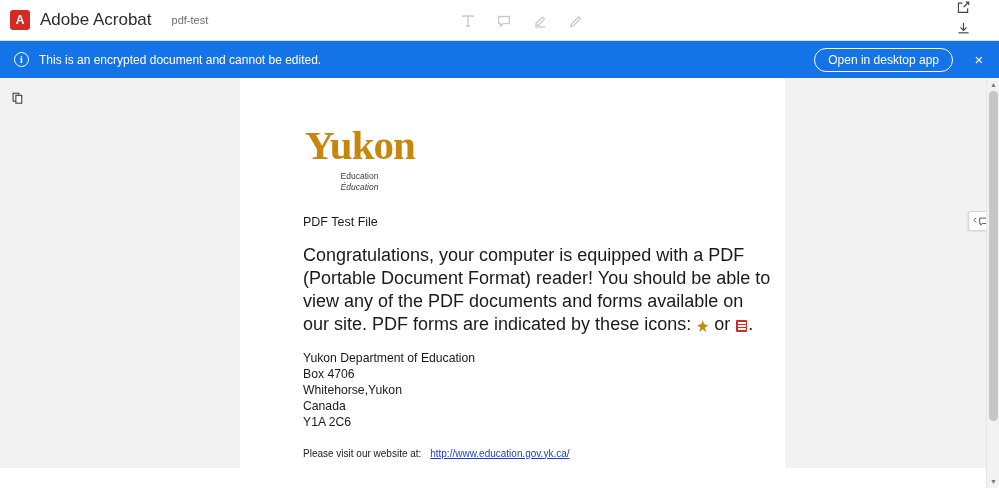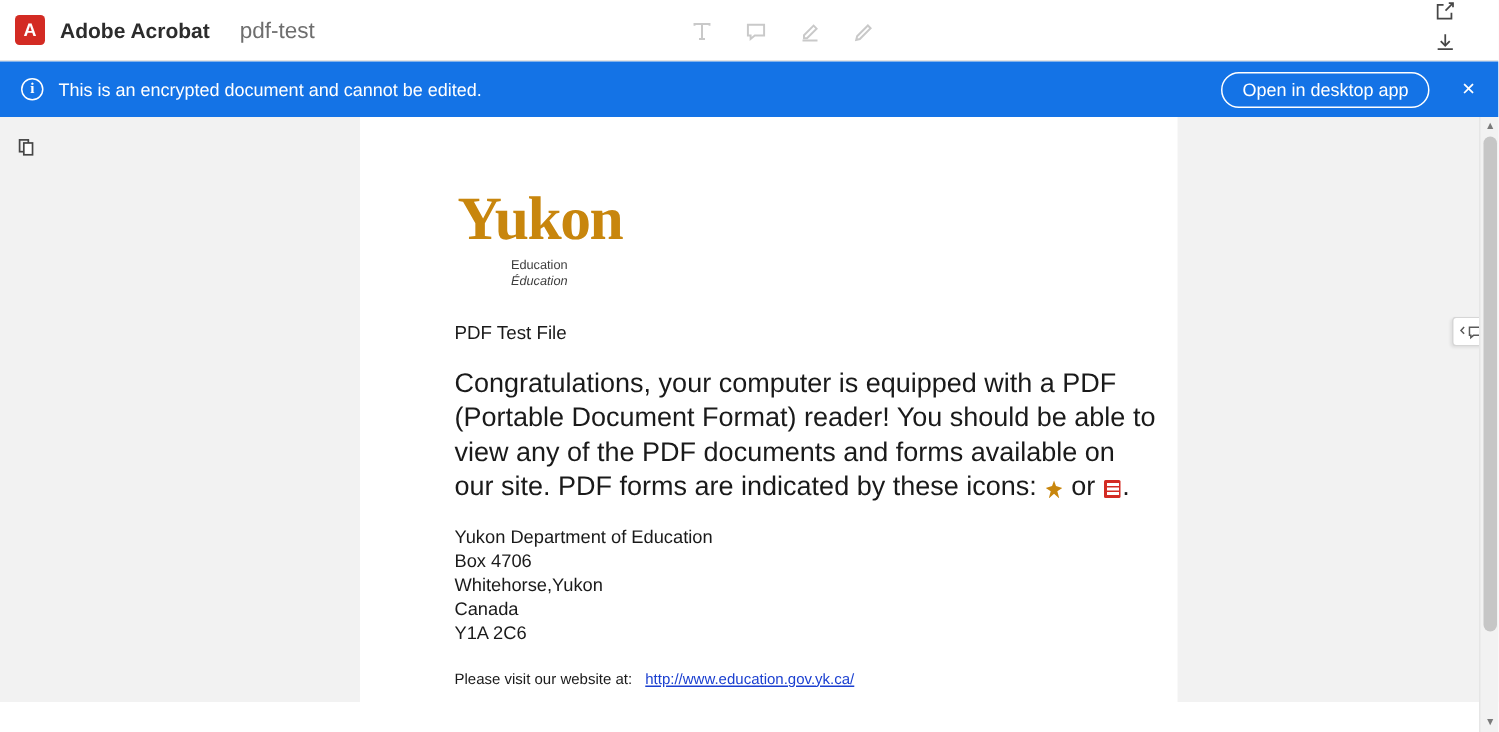--- a/index.html
+++ b/index.html
@@ -40,27 +40,27 @@
     border-radius: 3px;
     display: flex;
     align-items: center;
     justify-content: center;
     color: #fff;
     font-size: 12px;
     font-weight: bold;
     line-height: 1;
   }
   .app-title {
-    font-size: 14px;
+    font-size: 17px;
     color: #2c2c2c;
-    font-weight: bold;
+    font-weight: normal;
     white-space: nowrap;
   }
   .doc-title {
-    font-size: 15px;
+    font-size: 11px;
     color: #6e6e6e;
     white-space: nowrap;
     margin-left: 10px;
   }
 
   .tb-center {
     position: absolute;
     left: 455px;
     top: 0;
     height: 41px;

